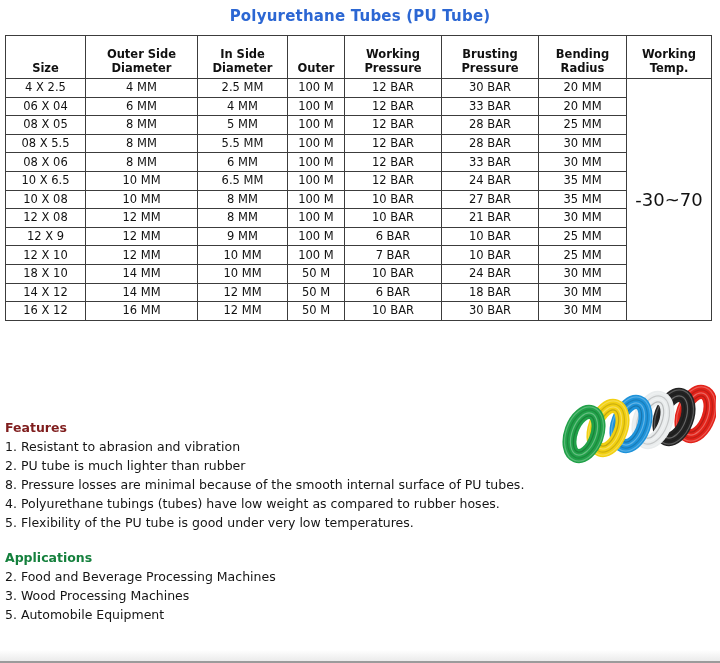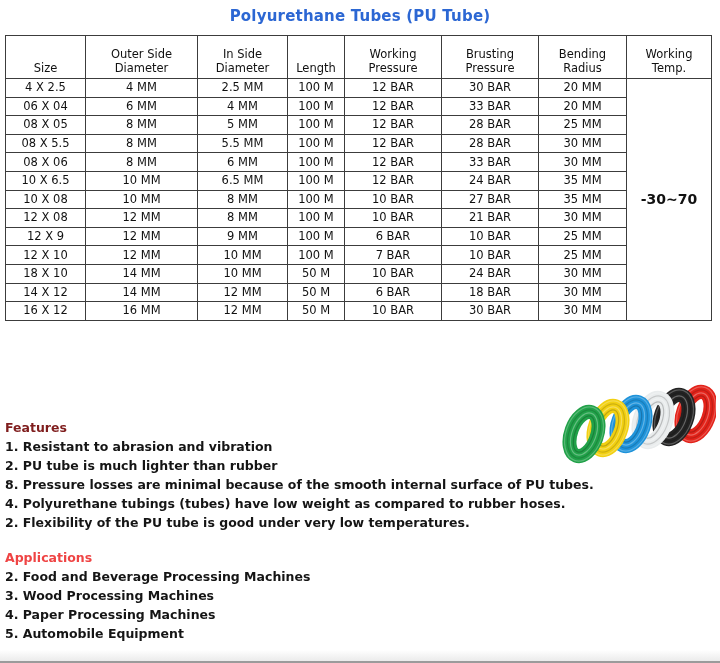--- a/index.html
+++ b/index.html
@@ -12,34 +12,34 @@
     font-size:15px;font-weight:bold;letter-spacing:0.2px;
   }
   .spec-table{
     position:absolute;top:35px;left:5px;width:706px;
     border-collapse:collapse;table-layout:fixed;
   }
   .spec-table th,.spec-table td{
     border:1px solid #3c3c3c;text-align:center;overflow:hidden;
   }
   .spec-table th{
-    font-size:11.5px;font-weight:normal;vertical-align:bottom;
+    font-size:11.5px;font-weight:bold;vertical-align:bottom;
     padding:3px 1px;height:36px;line-height:14px;background:#ffffff;
   }
   .spec-table td{
     font-size:11.5px;font-weight:normal;padding:0 1px;height:17.6px;line-height:17px;
   }
-  .spec-table td.temp-cell{font-weight:bold;font-size:14px;vertical-align:middle;}
+  .spec-table td.temp-cell{font-weight:normal;font-size:18px;vertical-align:middle;}
   .c0{width:80px}.c1{width:112px}.c2{width:90px}.c3{width:57px}
   .c4{width:97px}.c5{width:97px}.c6{width:88px}.c7{width:85px}
   .section{position:absolute;left:5px;width:556px;}
   .features-section{top:379px;}
   .applications-section{top:549px;}
   .heading{font-size:12.5px;font-weight:bold;line-height:17px;margin-bottom:1px;}
-  .list-item{font-size:12.5px;line-height:19px;color:#151515;white-space:nowrap;font-weight:bold;}
+  .list-item{font-size:12.5px;line-height:19px;color:#151515;white-space:nowrap;}
   .tubes{position:absolute;top:383px;left:557px;width:159px;height:82px;z-index:1;}
   .bottom-edge{
     position:absolute;left:0;bottom:0;width:100%;height:13px;z-index:0;
     background:linear-gradient(#ffffff,#ebebeb);
     border-bottom:2px solid #9b9b9b;box-sizing:border-box;
   }
 </style>
 </head>
 <body>
 
@@ -56,21 +56,21 @@
       <col class="c4">
         <col class="c5">
         <col class="c6">
         <col class="c7">
     </colgroup>
     <thead>
       <tr id="headerRow">
           <th>Size</th>
           <th>Outer Side Diameter</th>
           <th>In Side Diameter</th>
-          <th>Length</th>
+          <th>Outer</th>
           <th>Working Pressure</th>
           <th>Brusting Pressure</th>
           <th>Bending Radius</th>
           <th>Working Temp.</th>
         </tr>
     </thead>
     <tbody id="tableBody">
         <tr>
           <td>4 X 2.5</td>
           <td>4 MM</td>
@@ -194,21 +194,21 @@
 
   <div class="bottom-edge"></div>
 
   <div class="section features-section">
     <div class="heading accent" style="color: #7f1d1d; margin-top: 40px;">Features</div>
     <div id="featuresList">
         <div class="list-item">1. Resistant to abrasion and vibration</div>
         <div class="list-item">2. PU tube is much lighter than rubber</div>
         <div class="list-item">8. Pressure losses are minimal because of the smooth internal surface of PU tubes.</div>
         <div class="list-item">4. Polyurethane tubings (tubes) have low weight as compared to rubber hoses.</div>
-        <div class="list-item">2. Flexibility of the PU tube is good under very low temperatures.</div>
+        <div class="list-item">5. Flexibility of the PU tube is good under very low temperatures.</div>
       </div>
   </div>
 
   <div class="tubes">
     <svg id="coilsSvg" width="159" height="82" viewBox="0 0 159 82">
         <g transform="rotate(20 139 31)">
           <ellipse cx="139" cy="31" rx="13" ry="23" fill="none" stroke="#e3231a" stroke-width="14"></ellipse>
           <ellipse cx="139" cy="31" rx="9" ry="19" fill="none" stroke="rgba(0,0,0,0.20)" stroke-width="1.2"></ellipse>
           <ellipse cx="139" cy="31" rx="12" ry="22" fill="none" stroke="rgba(255,255,255,0.30)" stroke-width="1.2"></ellipse>
           <ellipse cx="139" cy="31" rx="15" ry="25" fill="none" stroke="rgba(0,0,0,0.15)" stroke-width="1.2"></ellipse>
@@ -246,22 +246,21 @@
           <ellipse cx="27" cy="51" rx="13" ry="23" fill="none" stroke="#21a149" stroke-width="14"></ellipse>
           <ellipse cx="27" cy="51" rx="9" ry="19" fill="none" stroke="rgba(0,0,0,0.20)" stroke-width="1.2"></ellipse>
           <ellipse cx="27" cy="51" rx="12" ry="22" fill="none" stroke="rgba(255,255,255,0.30)" stroke-width="1.2"></ellipse>
           <ellipse cx="27" cy="51" rx="15" ry="25" fill="none" stroke="rgba(0,0,0,0.15)" stroke-width="1.2"></ellipse>
           <ellipse cx="27" cy="51" rx="18" ry="28" fill="none" stroke="rgba(255,255,255,0.25)" stroke-width="1.2"></ellipse>
         </g>
       </svg>
   </div>
 
   <div class="section applications-section">
-    <div class="heading accent" style="color: #ef4444;">Applications</div>
+    <div class="heading accent" style="color: #15803d;">Applications</div>
     <div id="applicationsList">
         <div class="list-item">2. Food and Beverage Processing Machines</div>
         <div class="list-item">3. Wood Processing Machines</div>
-        <div class="list-item">4. Paper Processing Machines</div>
         <div class="list-item">5. Automobile Equipment</div>
       </div>
   </div>
 
 </div>
 
 </body></html>

